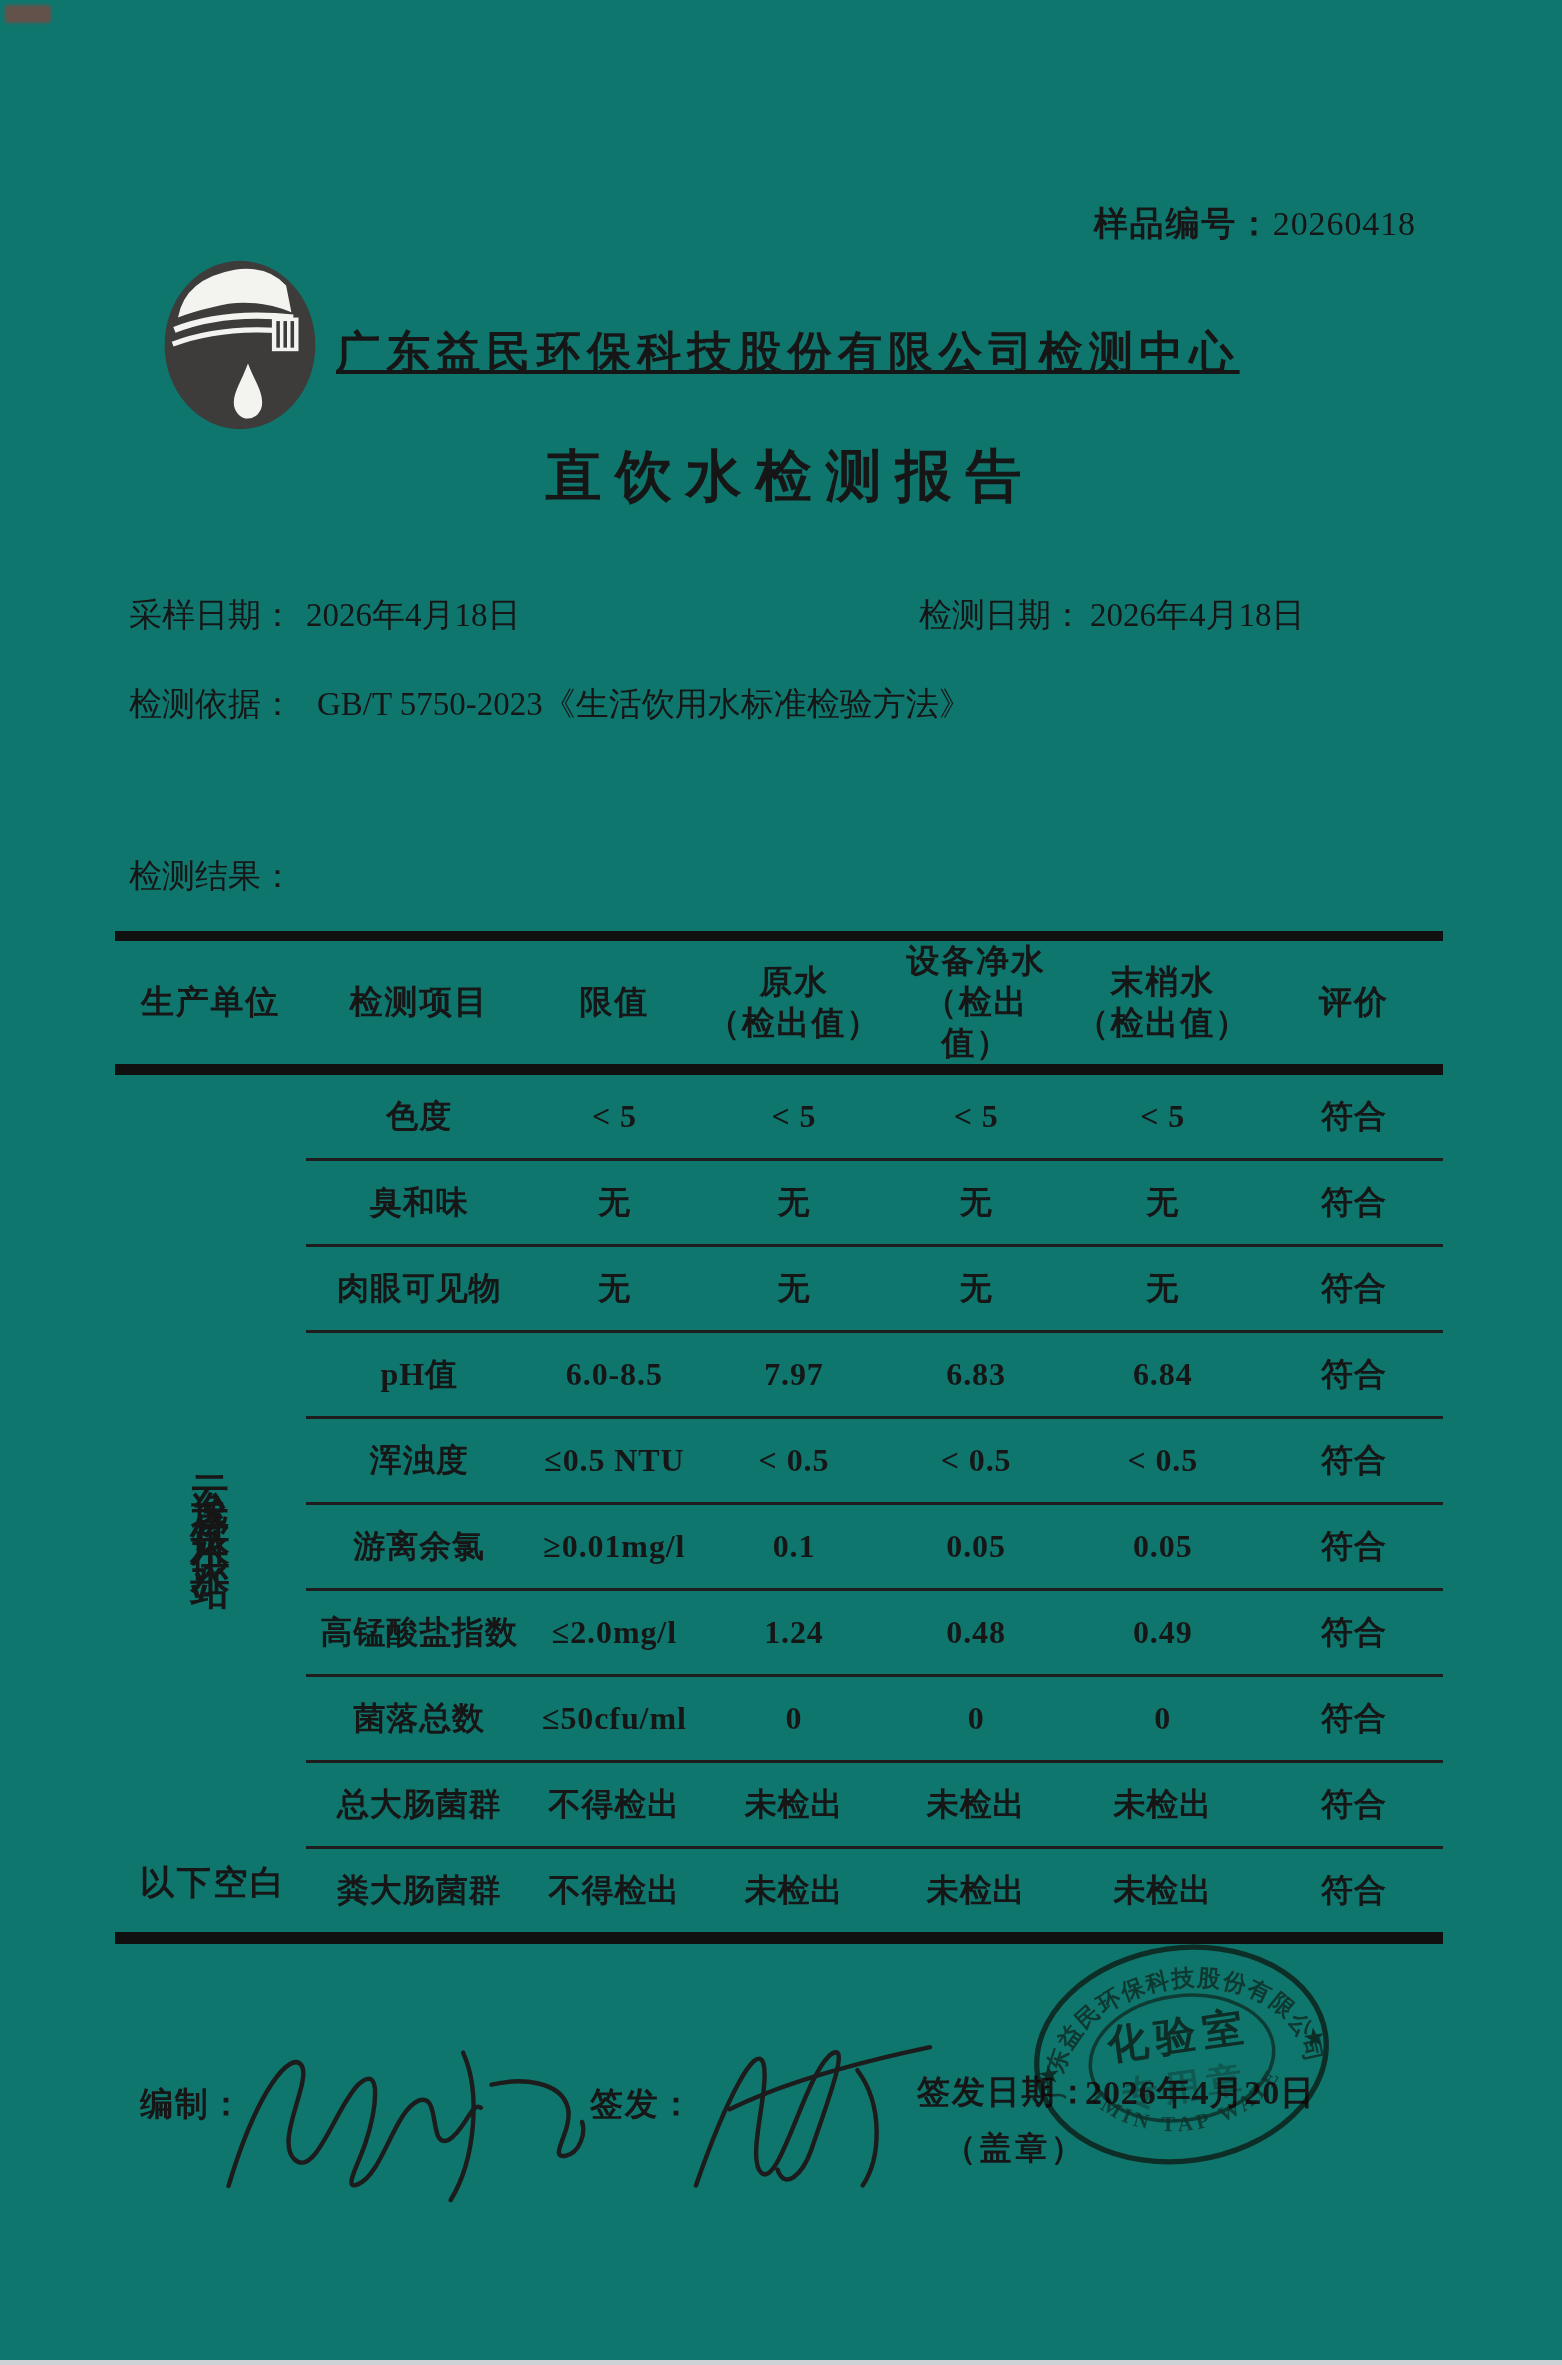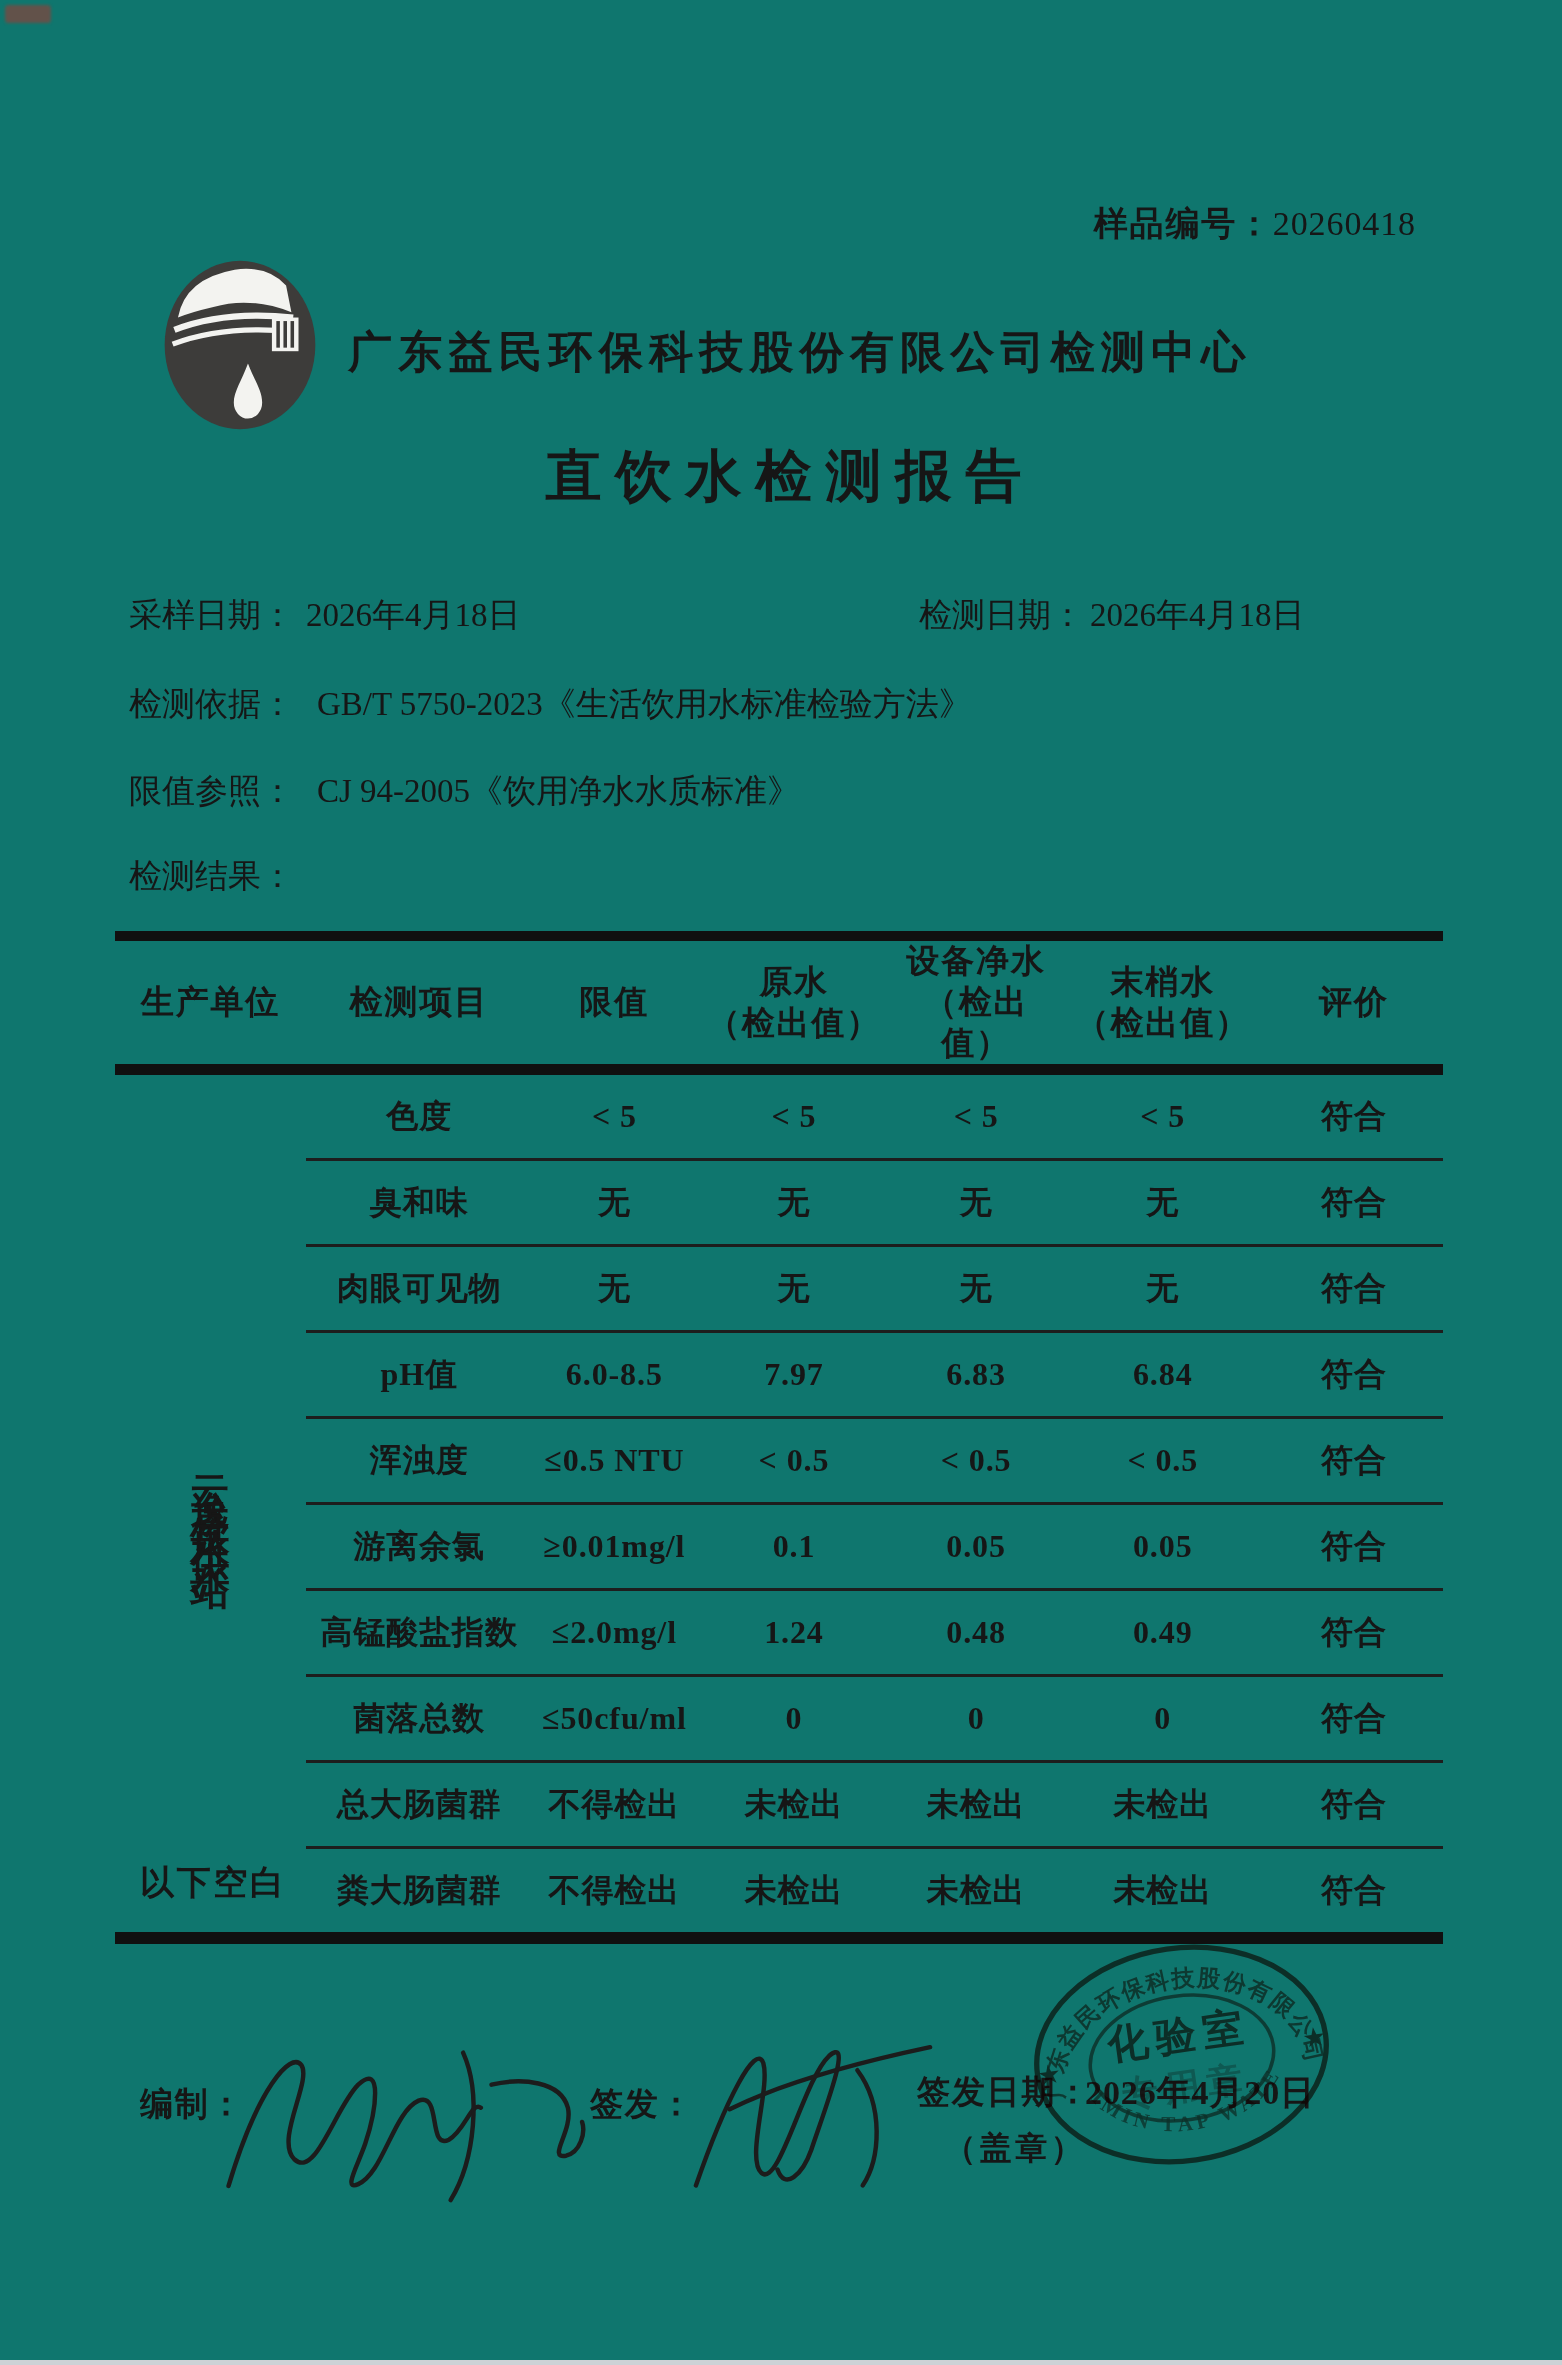--- a/index.html
+++ b/index.html
@@ -10,21 +10,21 @@
   }
   .abs{position:absolute;}
   
   .scan-mark{position:absolute;left:5.3px;top:5.3px;width:46px;height:18px;
     background:rgba(200,40,30,.45);border-radius:3.6px;filter:blur(1.8px);}
   
   .sample{top:201px;right:147px;font-size:34px;font-weight:700;letter-spacing:1.8px;}
   .sample .num{font-weight:400;letter-spacing:0.9px;}
   
   .logo{top:259px;left:162px;}
-  .company{top:325px;left:348px;font-size:44px;font-weight:700;letter-spacing:6.2px;line-height:55px;}
+  .company{top:325px;left:336px;font-size:44px;font-weight:700;letter-spacing:6.2px;line-height:55px;text-decoration:underline;}
   .title{top:439px;left:0;width:1581px;text-align:center;font-size:56px;font-weight:700;letter-spacing:14px;}
   
   .meta-label{font-weight:400;}
   .m-line{font-size:33px;white-space:nowrap;}
   .m1a{top:593px;left:129px;}
   .m1b{top:593px;left:306px;}
   .m1c{top:593px;left:919px;}
   .m1d{top:593px;left:1090px;}
   .m2{top:682px;left:129px;text-align:center;}
   .m3{top:769px;left:129px;}
@@ -95,23 +95,20 @@
   <div class="abs company">广东益民环保科技股份有限公司检测中心</div>
   <div class="abs title">直饮水检测报告</div>
 
   <span class="abs m-line m1a meta-label">采样日期：</span>
   <span class="abs m-line m1b">2026年4月18日</span>
   <span class="abs m-line m1c meta-label">检测日期：</span>
   <span class="abs m-line m1d">2026年4月18日</span>
 
   <div class="abs m-line m2">
     <span class="meta-label">检测依据：</span><span class="m-val">GB/T 5750-2023《生活饮用水标准检验方法》</span>
-  </div>
-  <div class="abs m-line m3">
-    <span class="meta-label">限值参照：</span><span class="m-val">CJ 94-2005《饮用净水水质标准》</span>
   </div>
   <div class="abs m-line m4 meta-label">检测结果：</div>
 
   <table class="results">
     <colgroup>
       <col style="width:191px">
         <col style="width:226px">
         <col style="width:164px">
       <col style="width:195px">
         <col style="width:169px">

